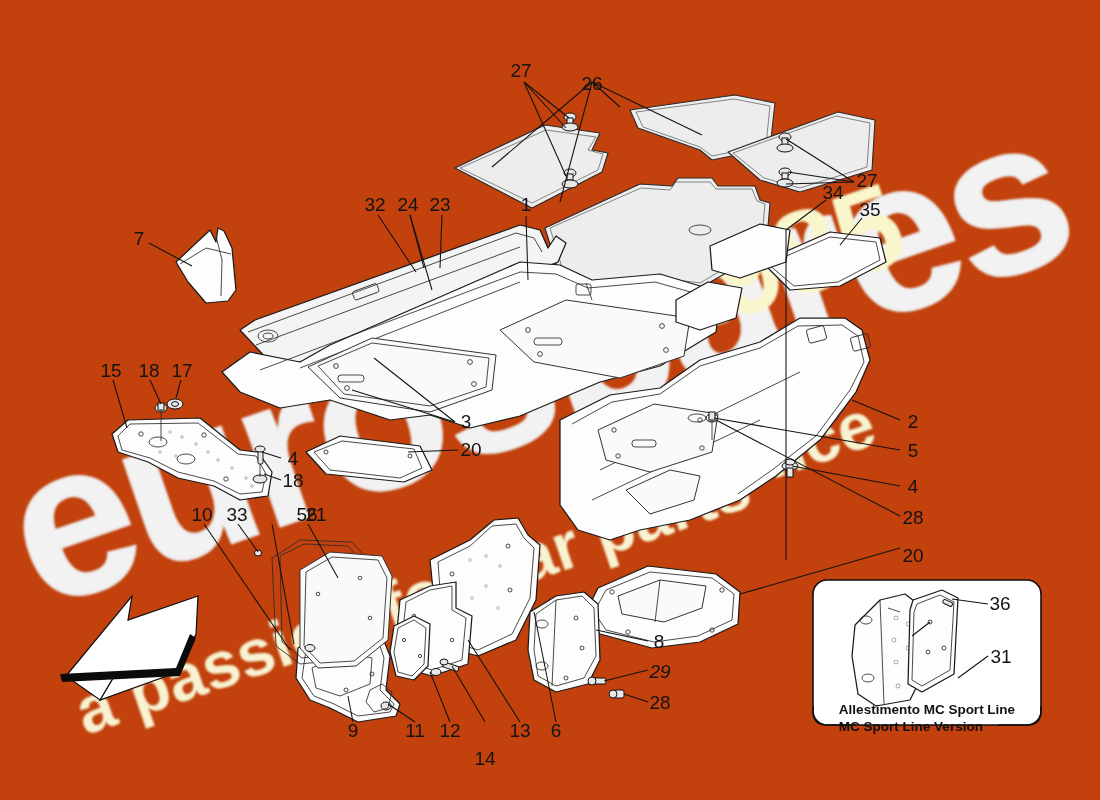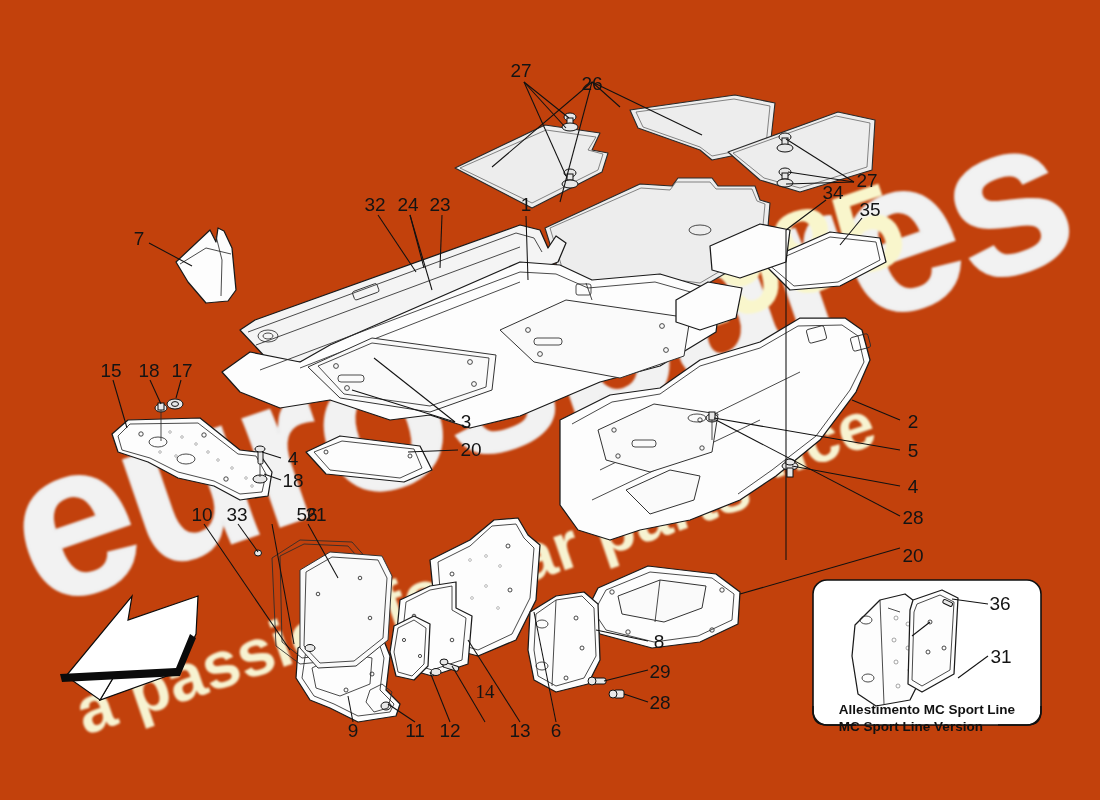--- a/index.html
+++ b/index.html
@@ -432,26 +432,26 @@
       <div class="callout-num" style="left: 202px; top: 515px;">10</div>
       <div class="callout-num" style="left: 237px; top: 515px;">33</div>
       <div class="callout-num" style="left: 272px; top: 515px; margin-left: 44px;">21</div>
       <div class="callout-num" style="left: 307px; top: 515px;">56</div>
       <div class="callout-num" style="left: 913px; top: 422px;">2</div>
       <div class="callout-num" style="left: 913px; top: 451px;">5</div>
       <div class="callout-num" style="left: 913px; top: 487px;">4</div>
       <div class="callout-num" style="left: 913px; top: 518px;">28</div>
       <div class="callout-num" style="left: 913px; top: 520px; margin-top: 36px;">20</div>
       <div class="callout-num" style="left: 659px; top: 642px;">8</div>
-      <div class="callout-num" style="left: 660px; top: 672px;">29</div>
+      <div class="callout-num" style="left: 660px; top: 672px; font-style: italic;">29</div>
       <div class="callout-num" style="left: 660px; top: 703px;">28</div>
       <div class="callout-num" style="left: 353px; top: 731px;">9</div>
       <div class="callout-num" style="left: 415px; top: 731px;">11</div>
       <div class="callout-num" style="left: 450px; top: 731px;">12</div>
-      <div class="callout-num" style="left: 485px; top: 692px; font-family: Liberation Serif, serif;">14</div>
+      <div class="callout-num" style="left: 485px; top: 759px;">14</div>
       <div class="callout-num" style="left: 520px; top: 731px;">13</div>
       <div class="callout-num" style="left: 556px; top: 731px;">6</div>
     </div>
   <div id="inset-callout-holder">
       <div class="callout-num" style="left: 1000px; top: 604px;">36</div>
       <div class="callout-num" style="left: 1001px; top: 657px;">31</div>
     </div>
 
   <div class="inset-caption" style="left:927px; top:702px;">
     <div>Allestimento MC Sport Line</div>

